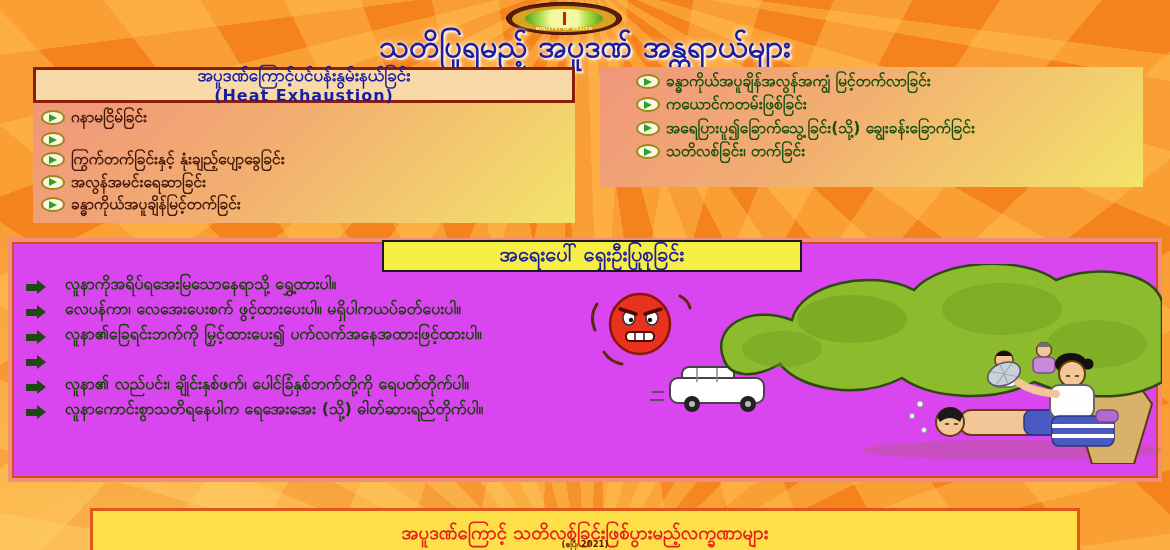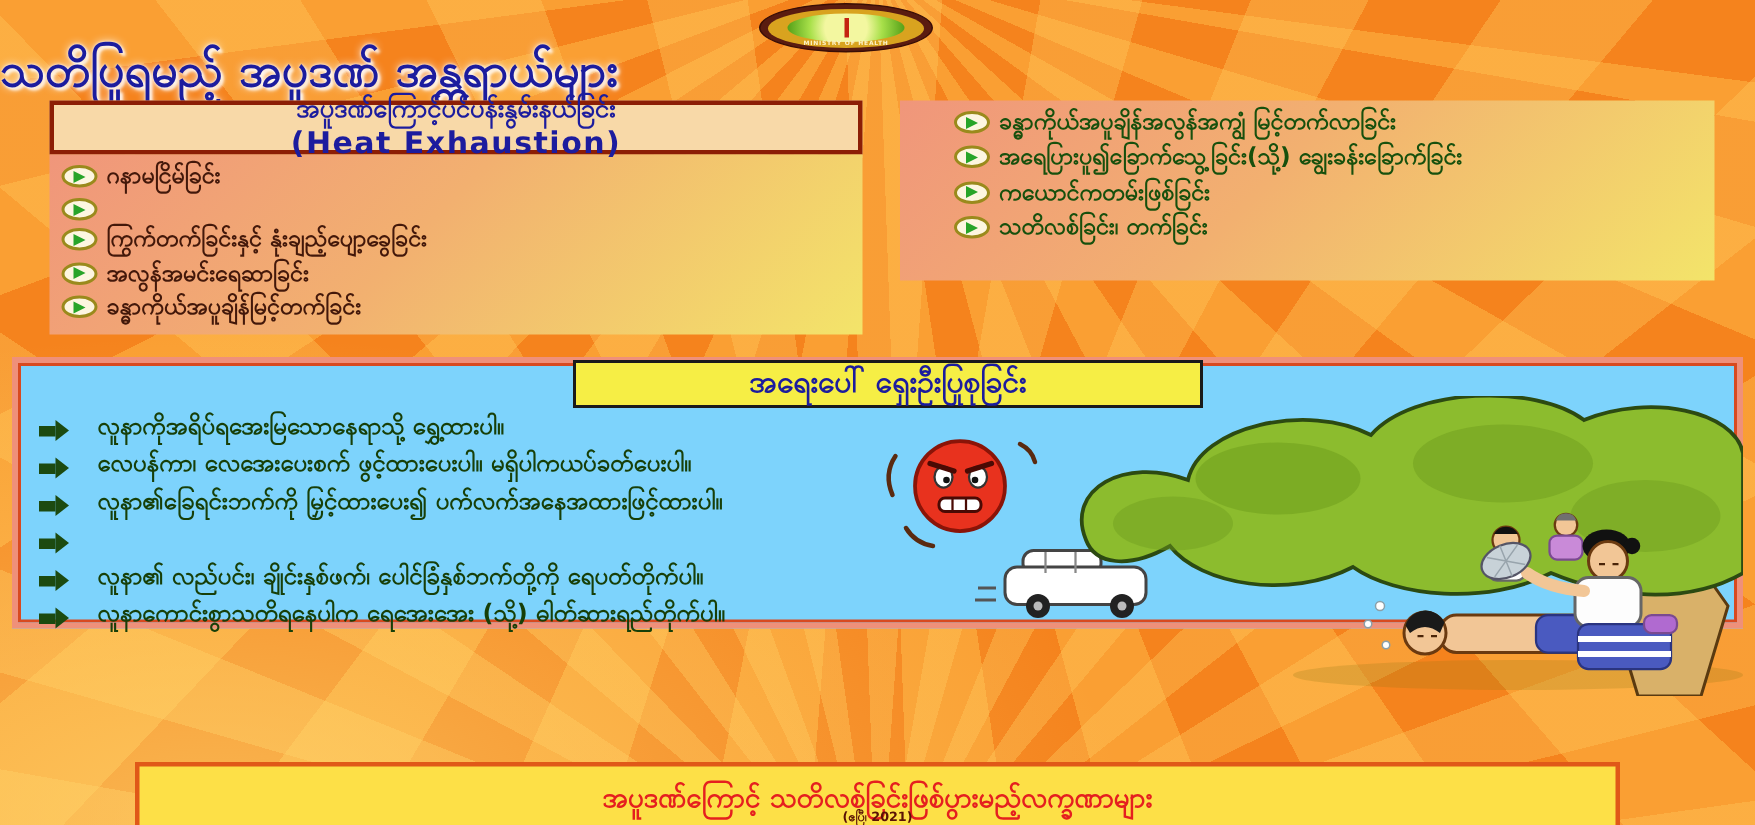--- a/index.html
+++ b/index.html
@@ -35,57 +35,57 @@
   .logo .staff{
     position:absolute; left:50%; top:3px; width:3px; height:13px; margin-left:-1px;
     background:#c42310;
   }
   .logo .caption{
     position:absolute; bottom:1px; left:0; right:0; text-align:center;
     font-size:4px; letter-spacing:.5px; color:#fdf3c8; font-weight:bold;
   }
   
   .page-title{
-    position:absolute; top:26px; left:0; width:100%; 
+    position:absolute; top:26px; left:0; width:100%; text-align:center;
     font-size:31px; font-weight:bold; color:#1c1c9e;
     text-shadow:0 0 2px #fff, 0 0 6px #fff, 2px 2px 2px rgba(255,255,255,.85);
   }
   
   .panel{ position:absolute; top:67px; height:166px; }
   .panel.left{ left:33px; width:542px; }
   .panel.right{ left:600px; width:543px; }
   .panel-header{
     height:36px; background:#f8d9a8; border:3px solid #8c1e05;
     display:flex; flex-direction:column; align-items:center; justify-content:center;
     line-height:1.2;
   }
   .panel-header .mm{ font-size:17px; font-weight:bold; color:#1c1c9e; }
-  .panel-header .en{ font-size:20px; font-weight:bold; color:#1c1c9e; letter-spacing:1px; }
+  .panel-header .en{ font-size:16px; font-weight:bold; color:#1c1c9e; letter-spacing:1px; }
   .panel-body{
     height:120px; padding:5px 16px 4px 8px;
     background:linear-gradient(135deg, #f0967b 0%, #f2b070 45%, #f3e46a 100%);
   }
   .sym-item{ display:flex; align-items:flex-start; margin-bottom:3px; }
   .oval-bullet{
     flex:0 0 auto; width:24px; height:15px; margin:2px 6px 0 0;
     background:#fdf6e0; border:2px solid #9a8a1c; border-radius:50%;
     display:flex; align-items:center; justify-content:center;
   }
   .oval-bullet .tri{
     width:0; height:0; border-left:8px solid #28a428;
     border-top:4px solid transparent; border-bottom:4px solid transparent;
   }
   .sym-text{ font-size:15.5px; font-weight:bold; line-height:1.25; }
   .panel.left  .sym-text{ color:#43180a; }
   .panel.right .sym-text{ color:#17500d; }
   .panel.right .sym-item{ margin-bottom:4px; padding-left:28px; }
   
   .first-aid{
-    position:absolute; left:8px; top:238px; width:1154px; height:181px;
-    background:#7dd3fc; border:4px solid #ef907a;
+    position:absolute; left:8px; top:238px; width:1154px; height:244px;
+    background:#d946ef; border:4px solid #ef907a;
     box-shadow:inset 0 0 0 2px #d84a20;
   }
   .fa-header{
     position:absolute; left:370px; top:-2px; width:420px; height:32px;
     background:#f6ee45; border:2px solid #1a1a1a;
     display:flex; align-items:center; justify-content:center;
     font-size:20px; font-weight:bold; color:#1c1c9e;
   }
   .fa-list{ position:absolute; left:14px; top:32px; width:545px; }
   .fa-item{ display:flex; align-items:flex-start; margin-bottom:5px;gap:12px; }
@@ -176,27 +176,27 @@
       <div class="sym-item">
         <span class="oval-bullet">
             <span class="tri"></span>
           </span>
         <span class="sym-text">ခန္ဓာကိုယ်အပူချိန်အလွန်အကျွံ မြင့်တက်လာခြင်း</span>
       </div>
       <div class="sym-item">
         <span class="oval-bullet">
             <span class="tri"></span>
           </span>
+        <span class="sym-text">ကယောင်ကတမ်းဖြစ်ခြင်း</span>
+      </div>
+      <div class="sym-item">
+        <span class="oval-bullet">
+            <span class="tri"></span>
+          </span>
         <span class="sym-text">အရေပြားပူ၍ခြောက်သွေ့ခြင်း(သို့) ချွေးခန်းခြောက်ခြင်း</span>
-      </div>
-      <div class="sym-item">
-        <span class="oval-bullet">
-            <span class="tri"></span>
-          </span>
-        <span class="sym-text">ကယောင်ကတမ်းဖြစ်ခြင်း</span>
       </div>
       <div class="sym-item">
         <span class="oval-bullet">
             <span class="tri"></span>
           </span>
         <span class="sym-text">သတိလစ်ခြင်း၊ တက်ခြင်း</span>
       </div>
     </div>
   </div>
 

